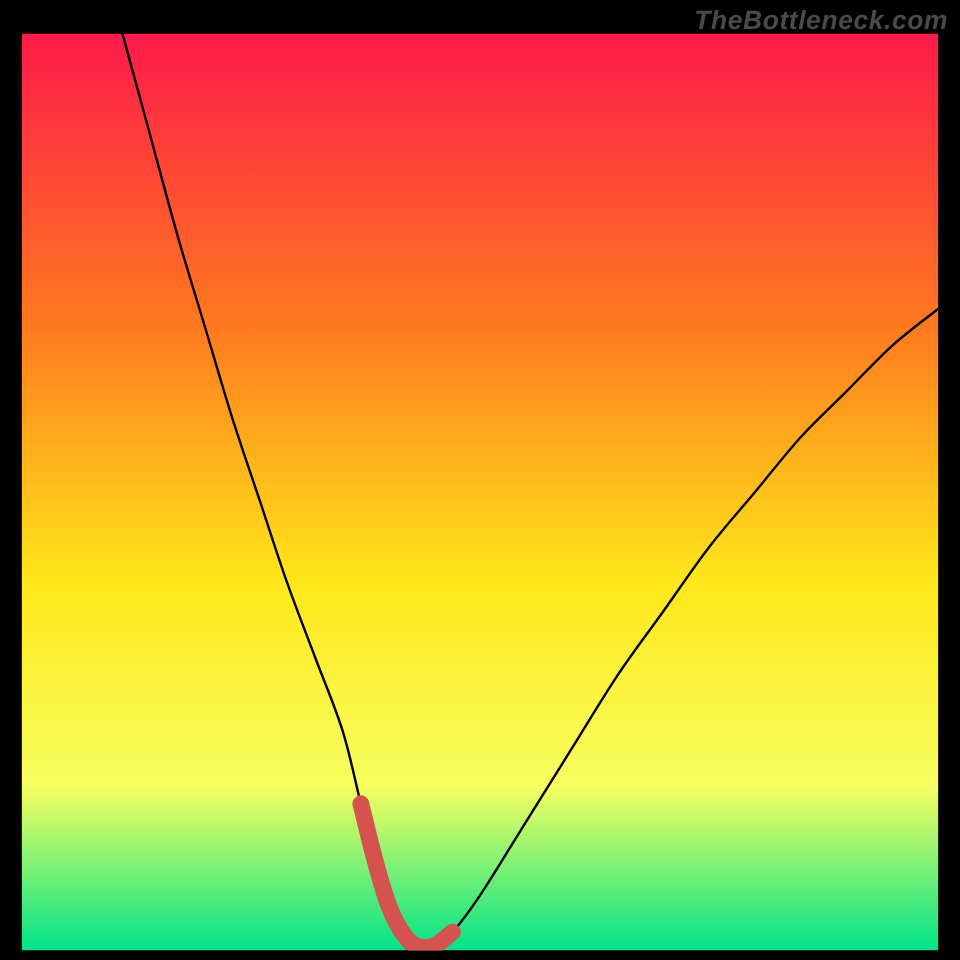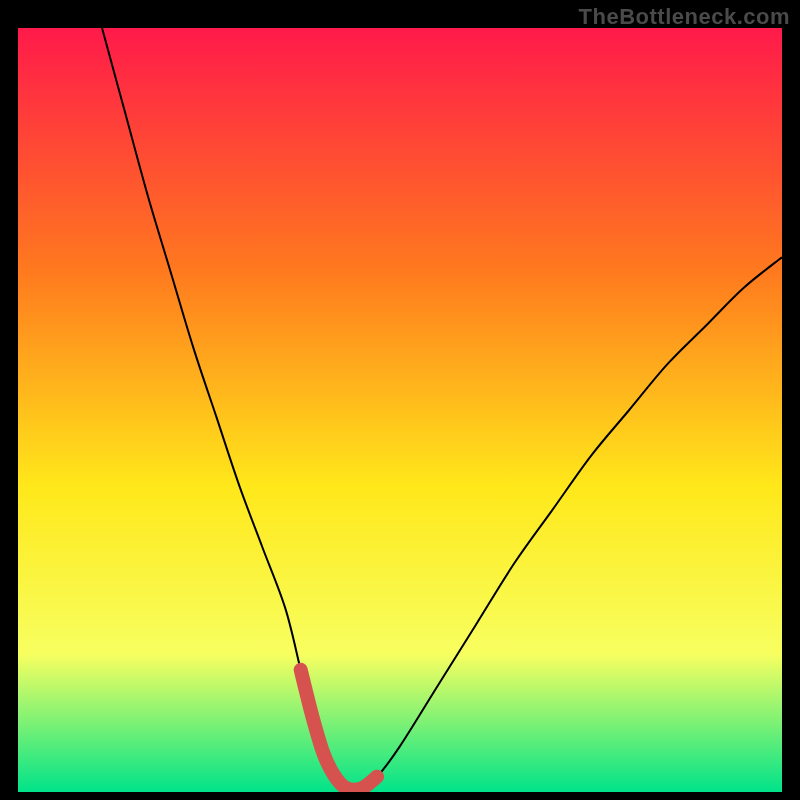--- a/index.html
+++ b/index.html
@@ -18,20 +18,21 @@
     background: #000;
   }
   .watermark {
     position: absolute;
     top: 4px;
     right: 10px;
     color: #4a4a4a;
     font-size: 22px;
     font-weight: 600;
     letter-spacing: 0.5px;
+    font-style: italic;
   }
   .plot-outer {
     position: absolute;
     top: 28px;
     left: 18px;
     width: 764px;
     height: 764px;
     background: #000;
   }
   svg {

